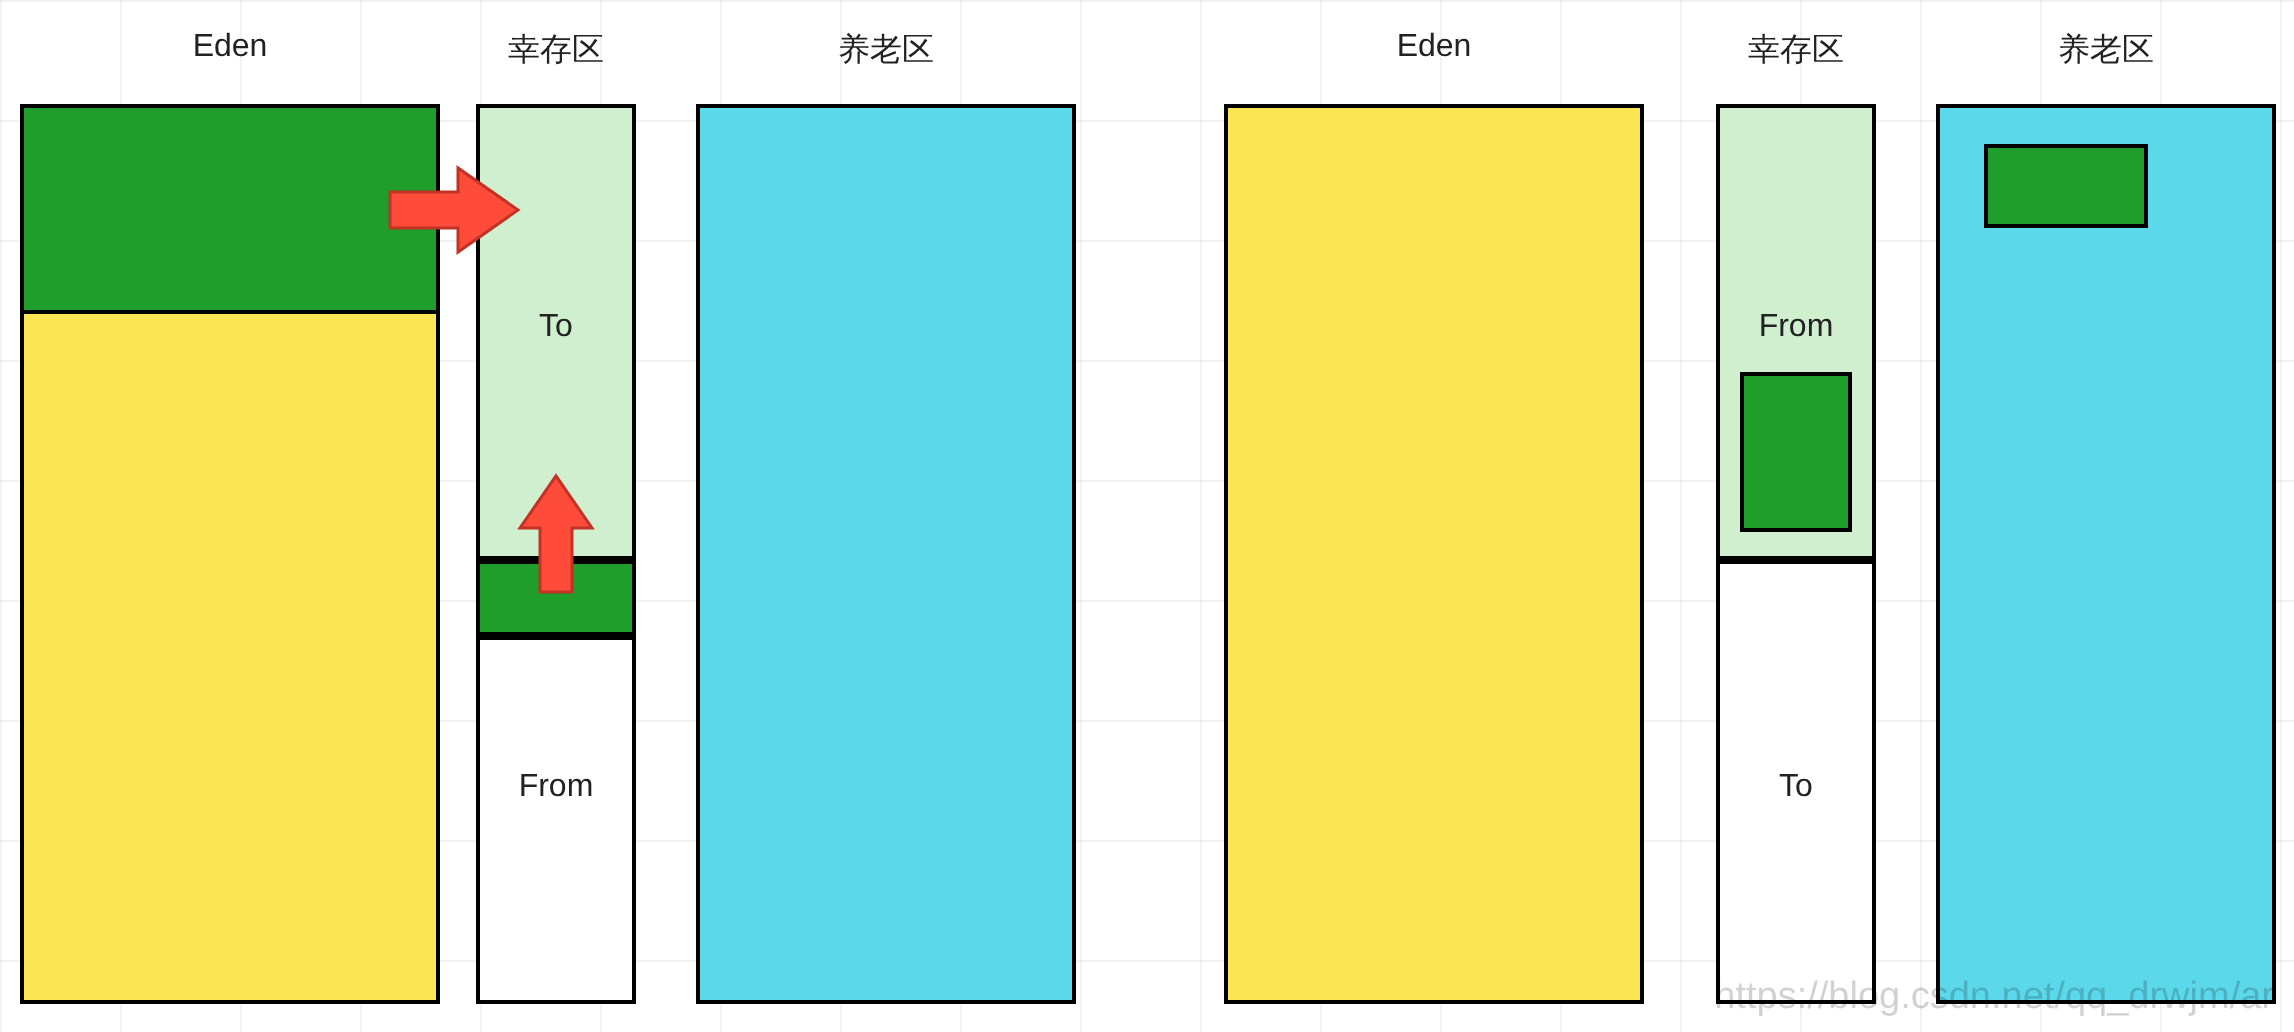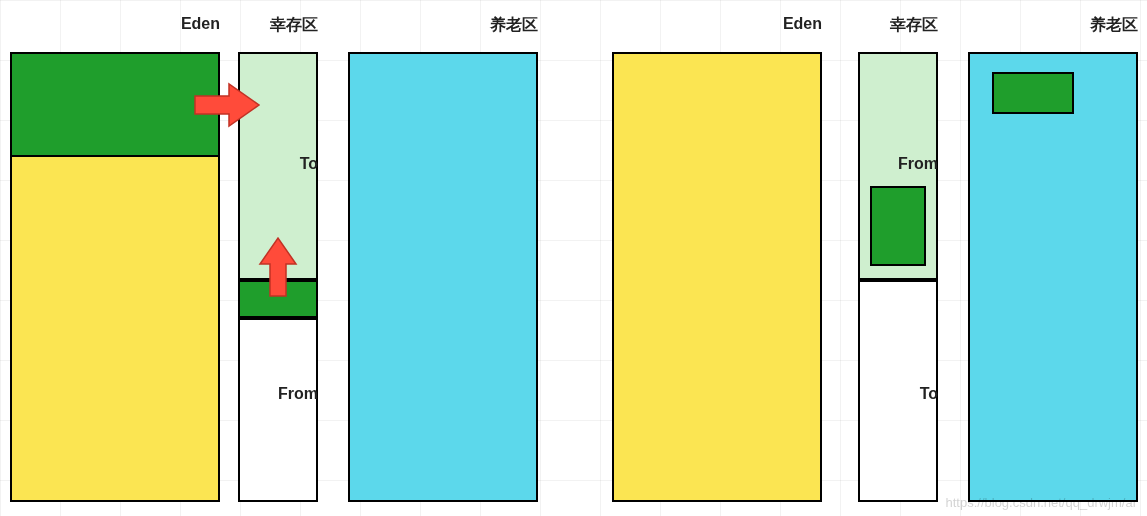--- a/index.html
+++ b/index.html
@@ -9,30 +9,30 @@
     font-family:"Microsoft YaHei","Segoe UI",Arial,sans-serif;
     font-size:16px;color:#222;
     position:relative;overflow:hidden;
   }
   .grid{position:absolute;inset:0;z-index:0;
     background-image:
       linear-gradient(to right, rgba(0,0,0,.05) 1px, transparent 1px),
       linear-gradient(to bottom, rgba(0,0,0,.05) 1px, transparent 1px);
     background-size:60px 60px;
   }
-  .label{position:absolute;text-align:right;z-index:5;font-weight:bold;}
+  .label{position:absolute;text-align:center;z-index:5;}
   .box{position:absolute;border:2px solid #000;box-sizing:border-box;z-index:2;}
   .yellow{background:#fbe552;}
   .green{background:#1f9e2c;}
   .lgreen{background:#cfefcf;}
   .cyan{background:#5cd8eb;}
   .white{background:#fff;}
   .arrow{position:absolute;z-index:6;}
   .arrow svg{display:block;}
-  .wm{position:absolute;right:10px;bottom:6px;color:rgba(0,0,0,.18);font-size:13px;z-index:7;margin-left:23px;}
+  .wm{position:absolute;right:10px;bottom:6px;color:rgba(0,0,0,.18);font-size:19px;z-index:7;margin-left:23px;}
 </style>
 </head>
 <body>
 
 <div class="grid"></div>
 
 <div class="label" style="left:10px;top:15px;width:210px;">Eden</div>
 <div class="box yellow" style="left:10px;top:52px;width:210px;height:450px;"></div>
 <div class="box green" style="left:10px;top:52px;width:210px;height:105px;"></div>
 

